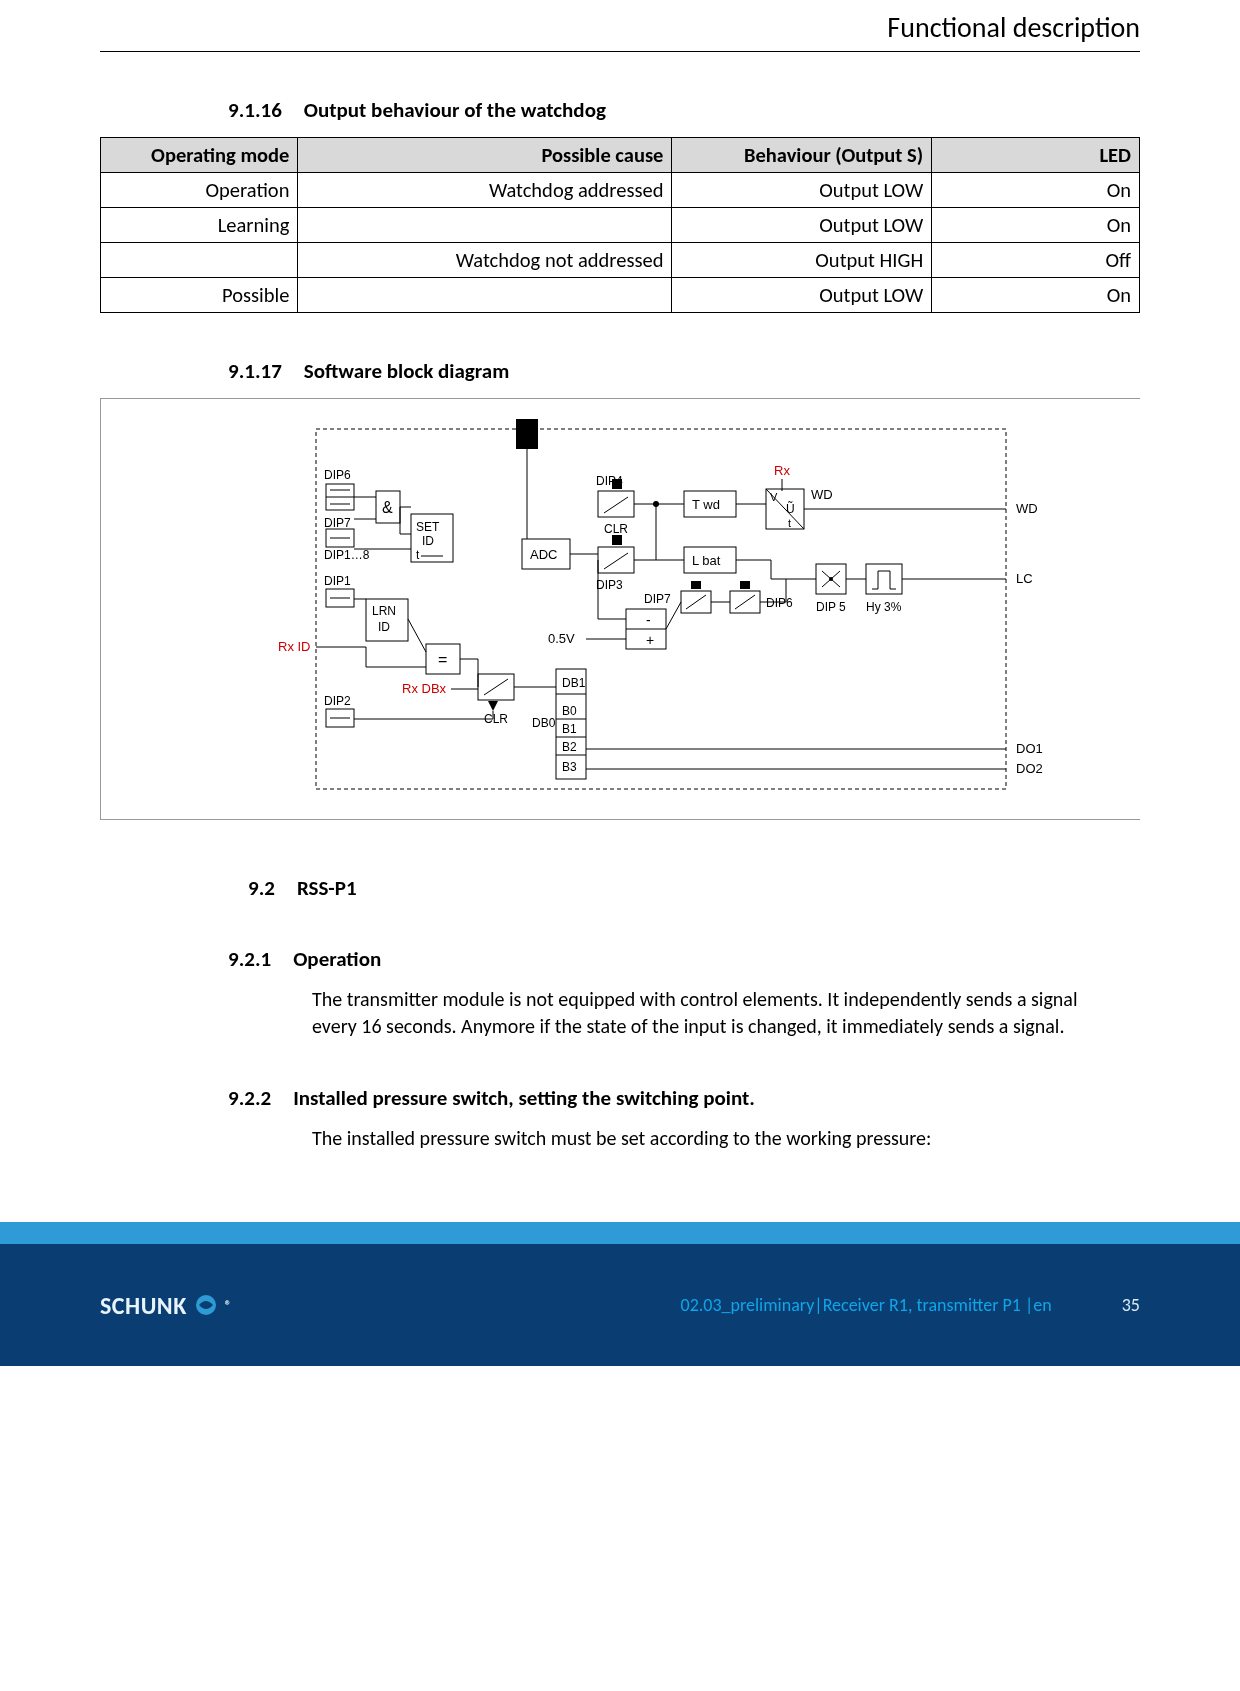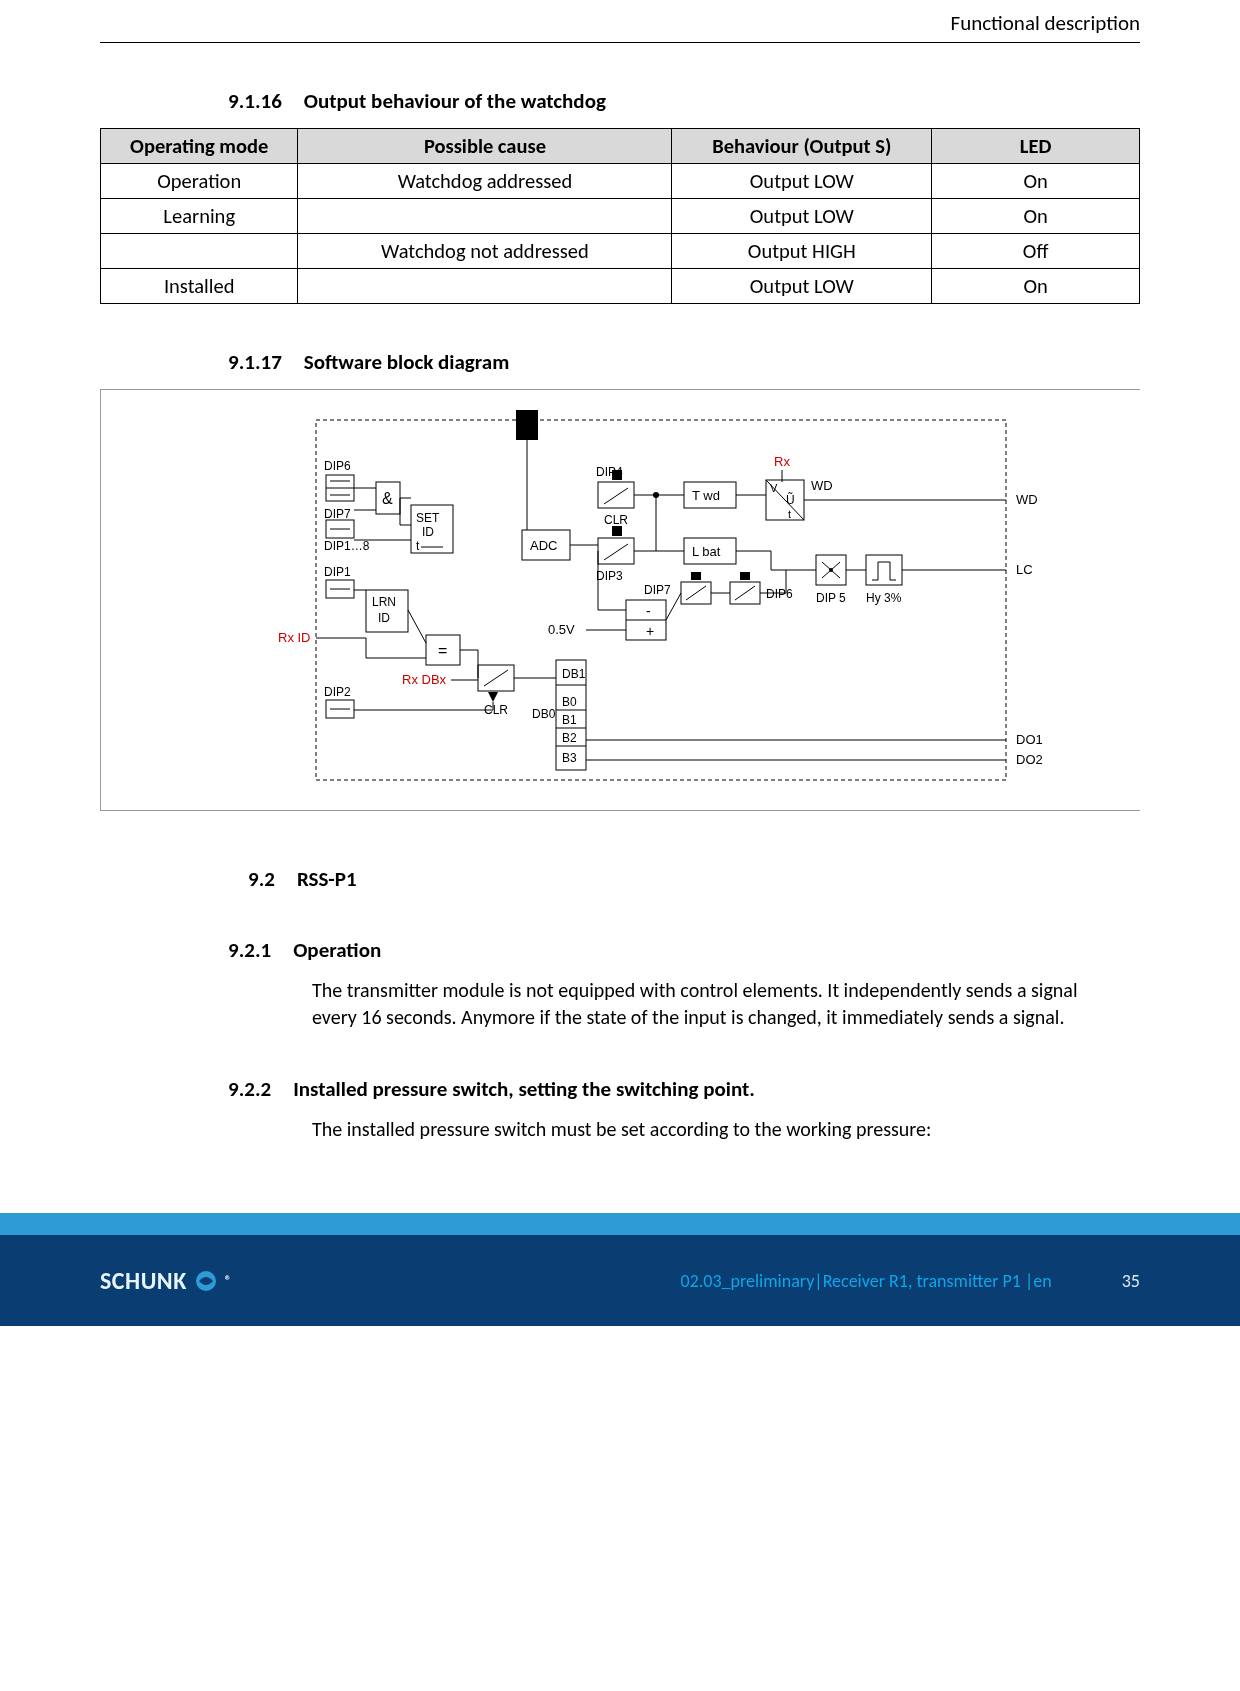--- a/index.html
+++ b/index.html
@@ -13,21 +13,21 @@
   }
   .page {
     padding: 0 100px 0 100px;
     box-sizing: border-box;
   }
   .header-line {
     border-bottom: 1.5px solid #000;
     display: flex;
     justify-content: flex-end;
     padding: 10px 0 6px 0;
-    font-size: 21px;
+    font-size: 28px;
   }
   .section-heading {
     display: flex;
     gap: 22px;
     font-weight: bold;
     font-size: 21px;
     margin-left: 128px;
     margin-top: 50px;
     margin-bottom: 14px;
   }
@@ -47,21 +47,21 @@
   }
   table.data {
     border-collapse: collapse;
     width: 100%;
     margin-top: 2px;
     font-size: 20.5px;
   }
   table.data th, table.data td {
     border: 1px solid #000;
     padding: 4px 8px;
-    text-align: center;
+    text-align: right;
     vertical-align: top;
   }
   table.data th {
     background: #d9d9d9;
     font-weight: bold;
   }
   col.c0 { width: 19%; }
   col.c1 { width: 36%; }
   col.c2 { width: 25%; }
   col.c3 { width: 20%; }
@@ -72,21 +72,21 @@
     margin-top: 10px;
     padding: 20px 0 20px 90px;
     display: flex;
     justify-content: center;
     align-items: flex-end;
   }
 
   .footer-wrap { margin-top: 70px; }
   .footer-cyan { height: 22px; background: #2e9bd6; }
   .footer-navy {
-    height: 91px;
+    height: 122px;
     background: #0a3e72;
     color: #fff;
     display: flex;
     align-items: center;
     padding: 0 100px 0 100px;
     box-sizing: border-box;
     font-size: 18px;
   }
   .footer-navy .logo {
     font-weight: bold;
@@ -145,21 +145,21 @@
         <td>Output LOW</td>
         <td>On</td>
       </tr>
       <tr>
         <td></td>
         <td>Watchdog not addressed</td>
         <td>Output HIGH</td>
         <td>Off</td>
       </tr>
       <tr>
-        <td>Installed</td>
+        <td>Possible</td>
         <td></td>
         <td>Output LOW</td>
         <td>On</td>
       </tr>
     </tbody>
   </table>
 
   <div class="section-heading h3">
     <span>9.1.17</span>
     <span>Software block diagram</span>

